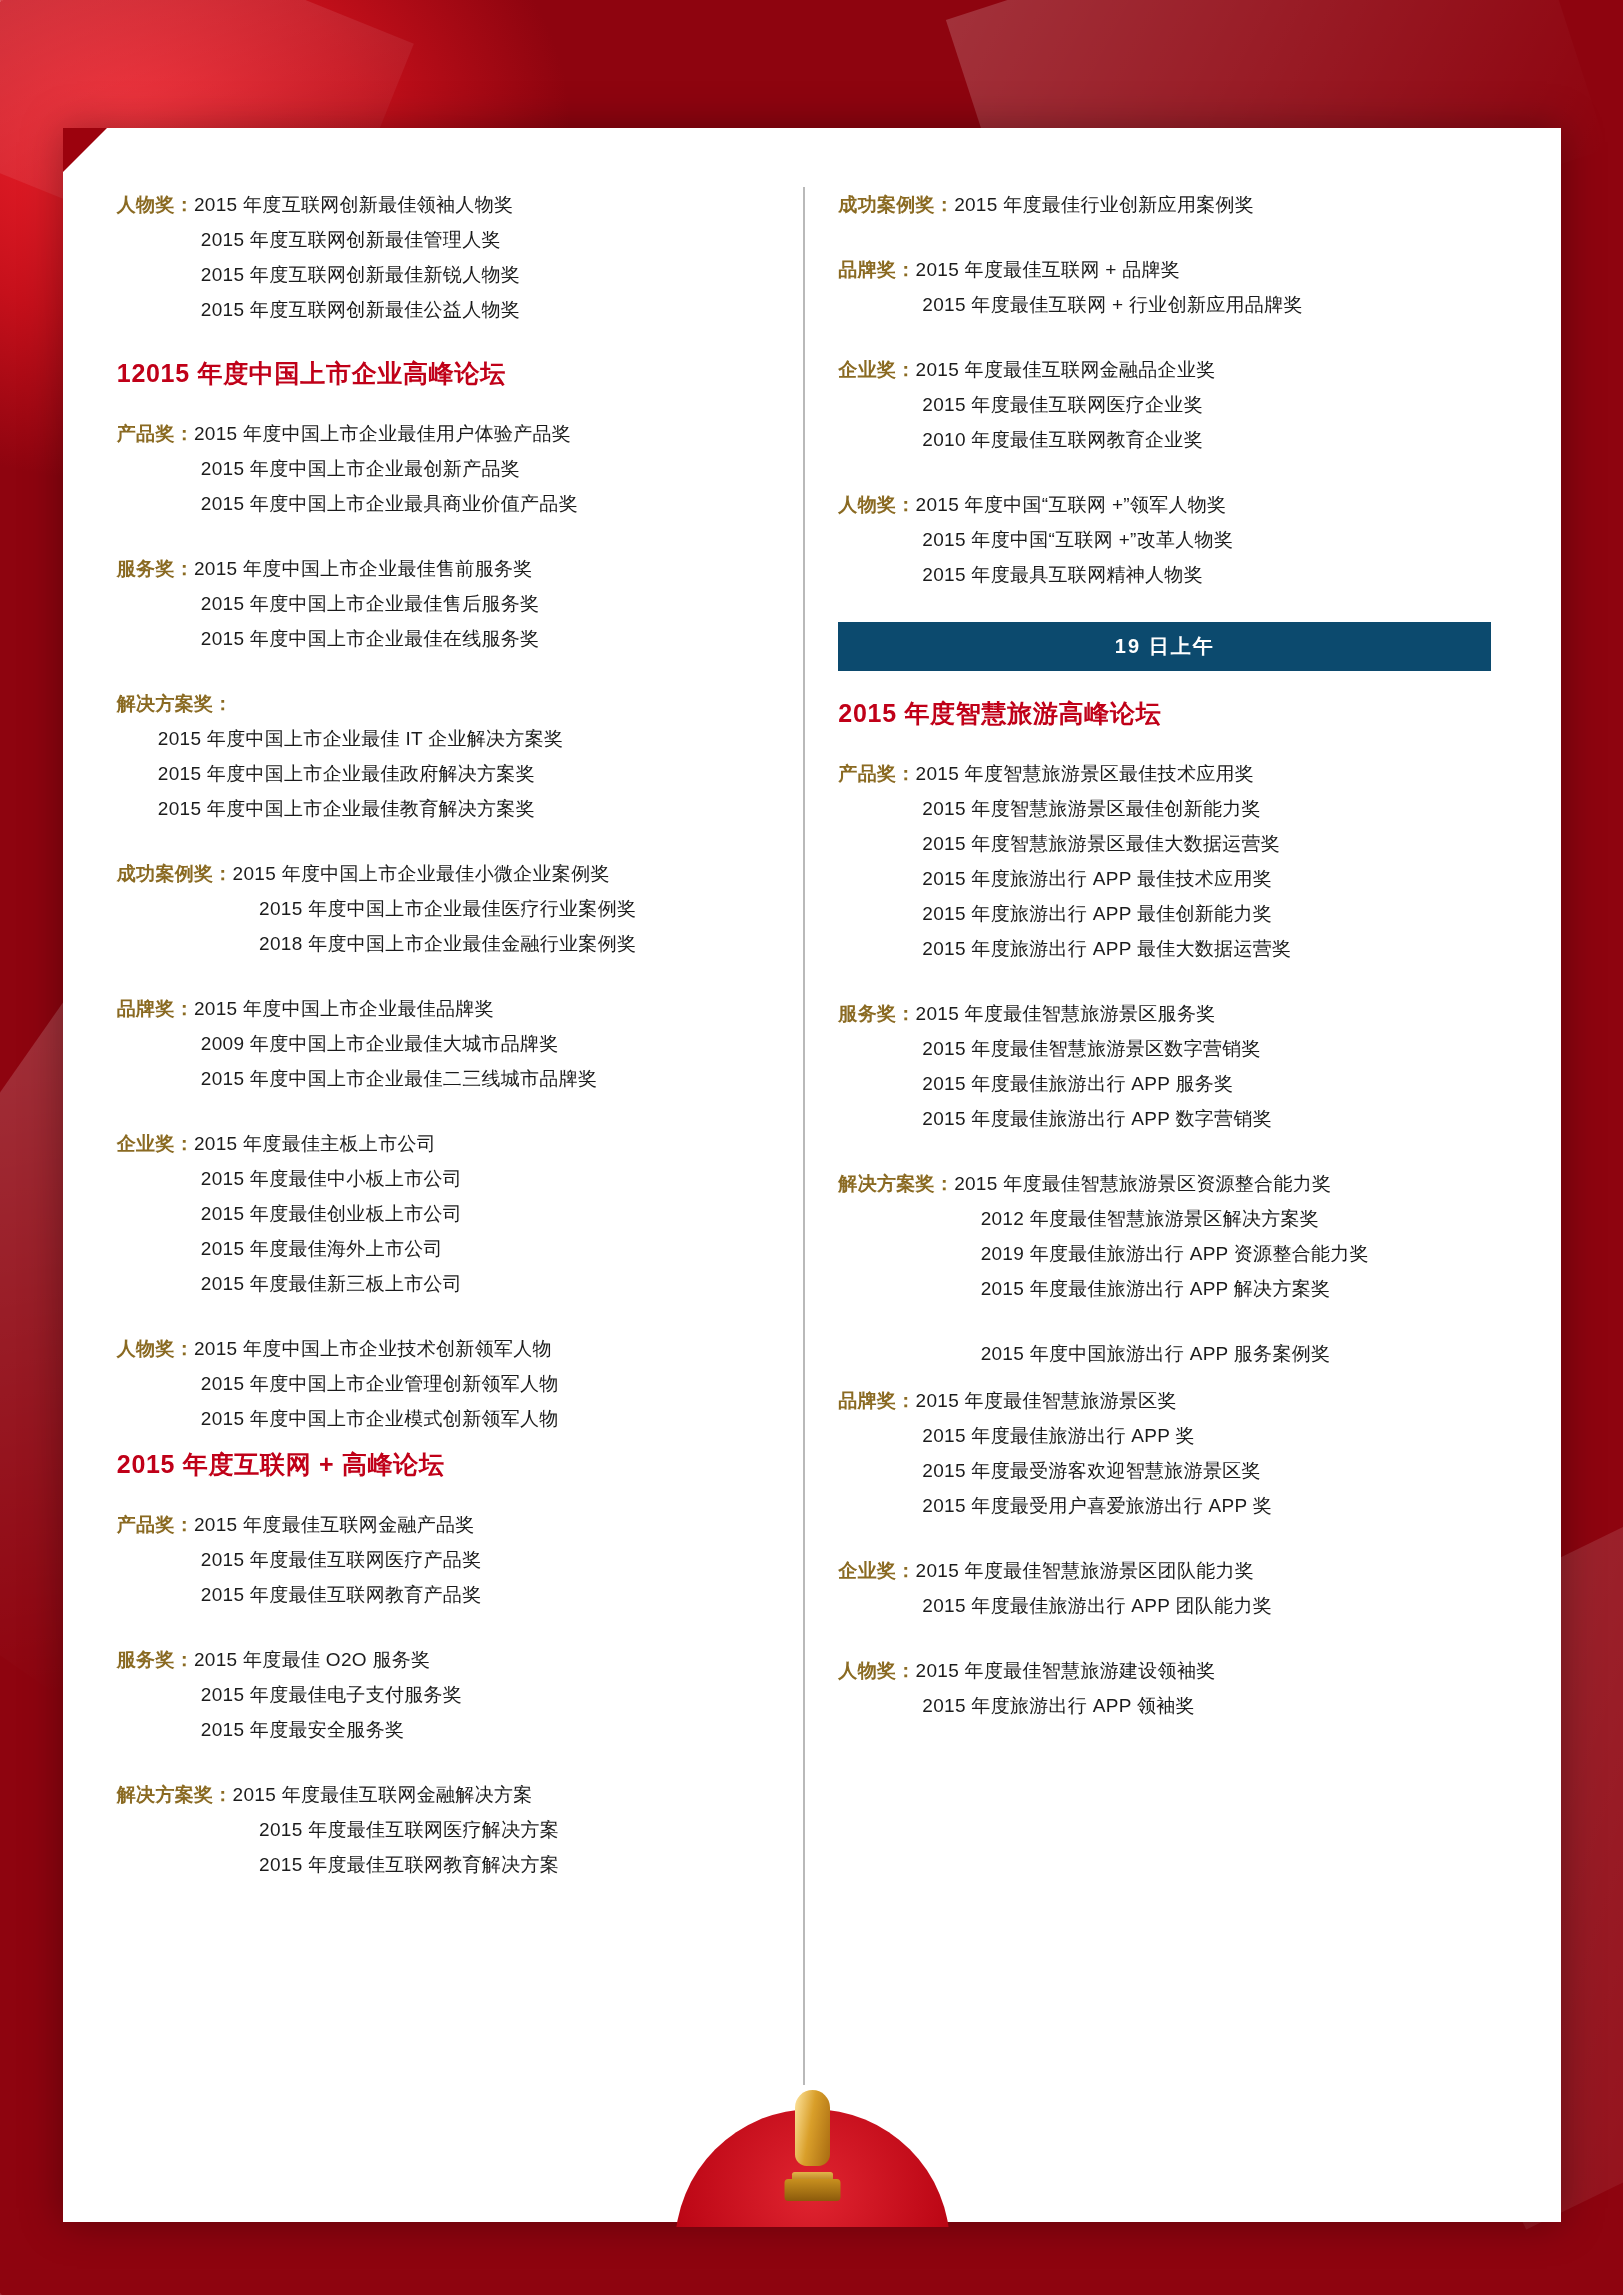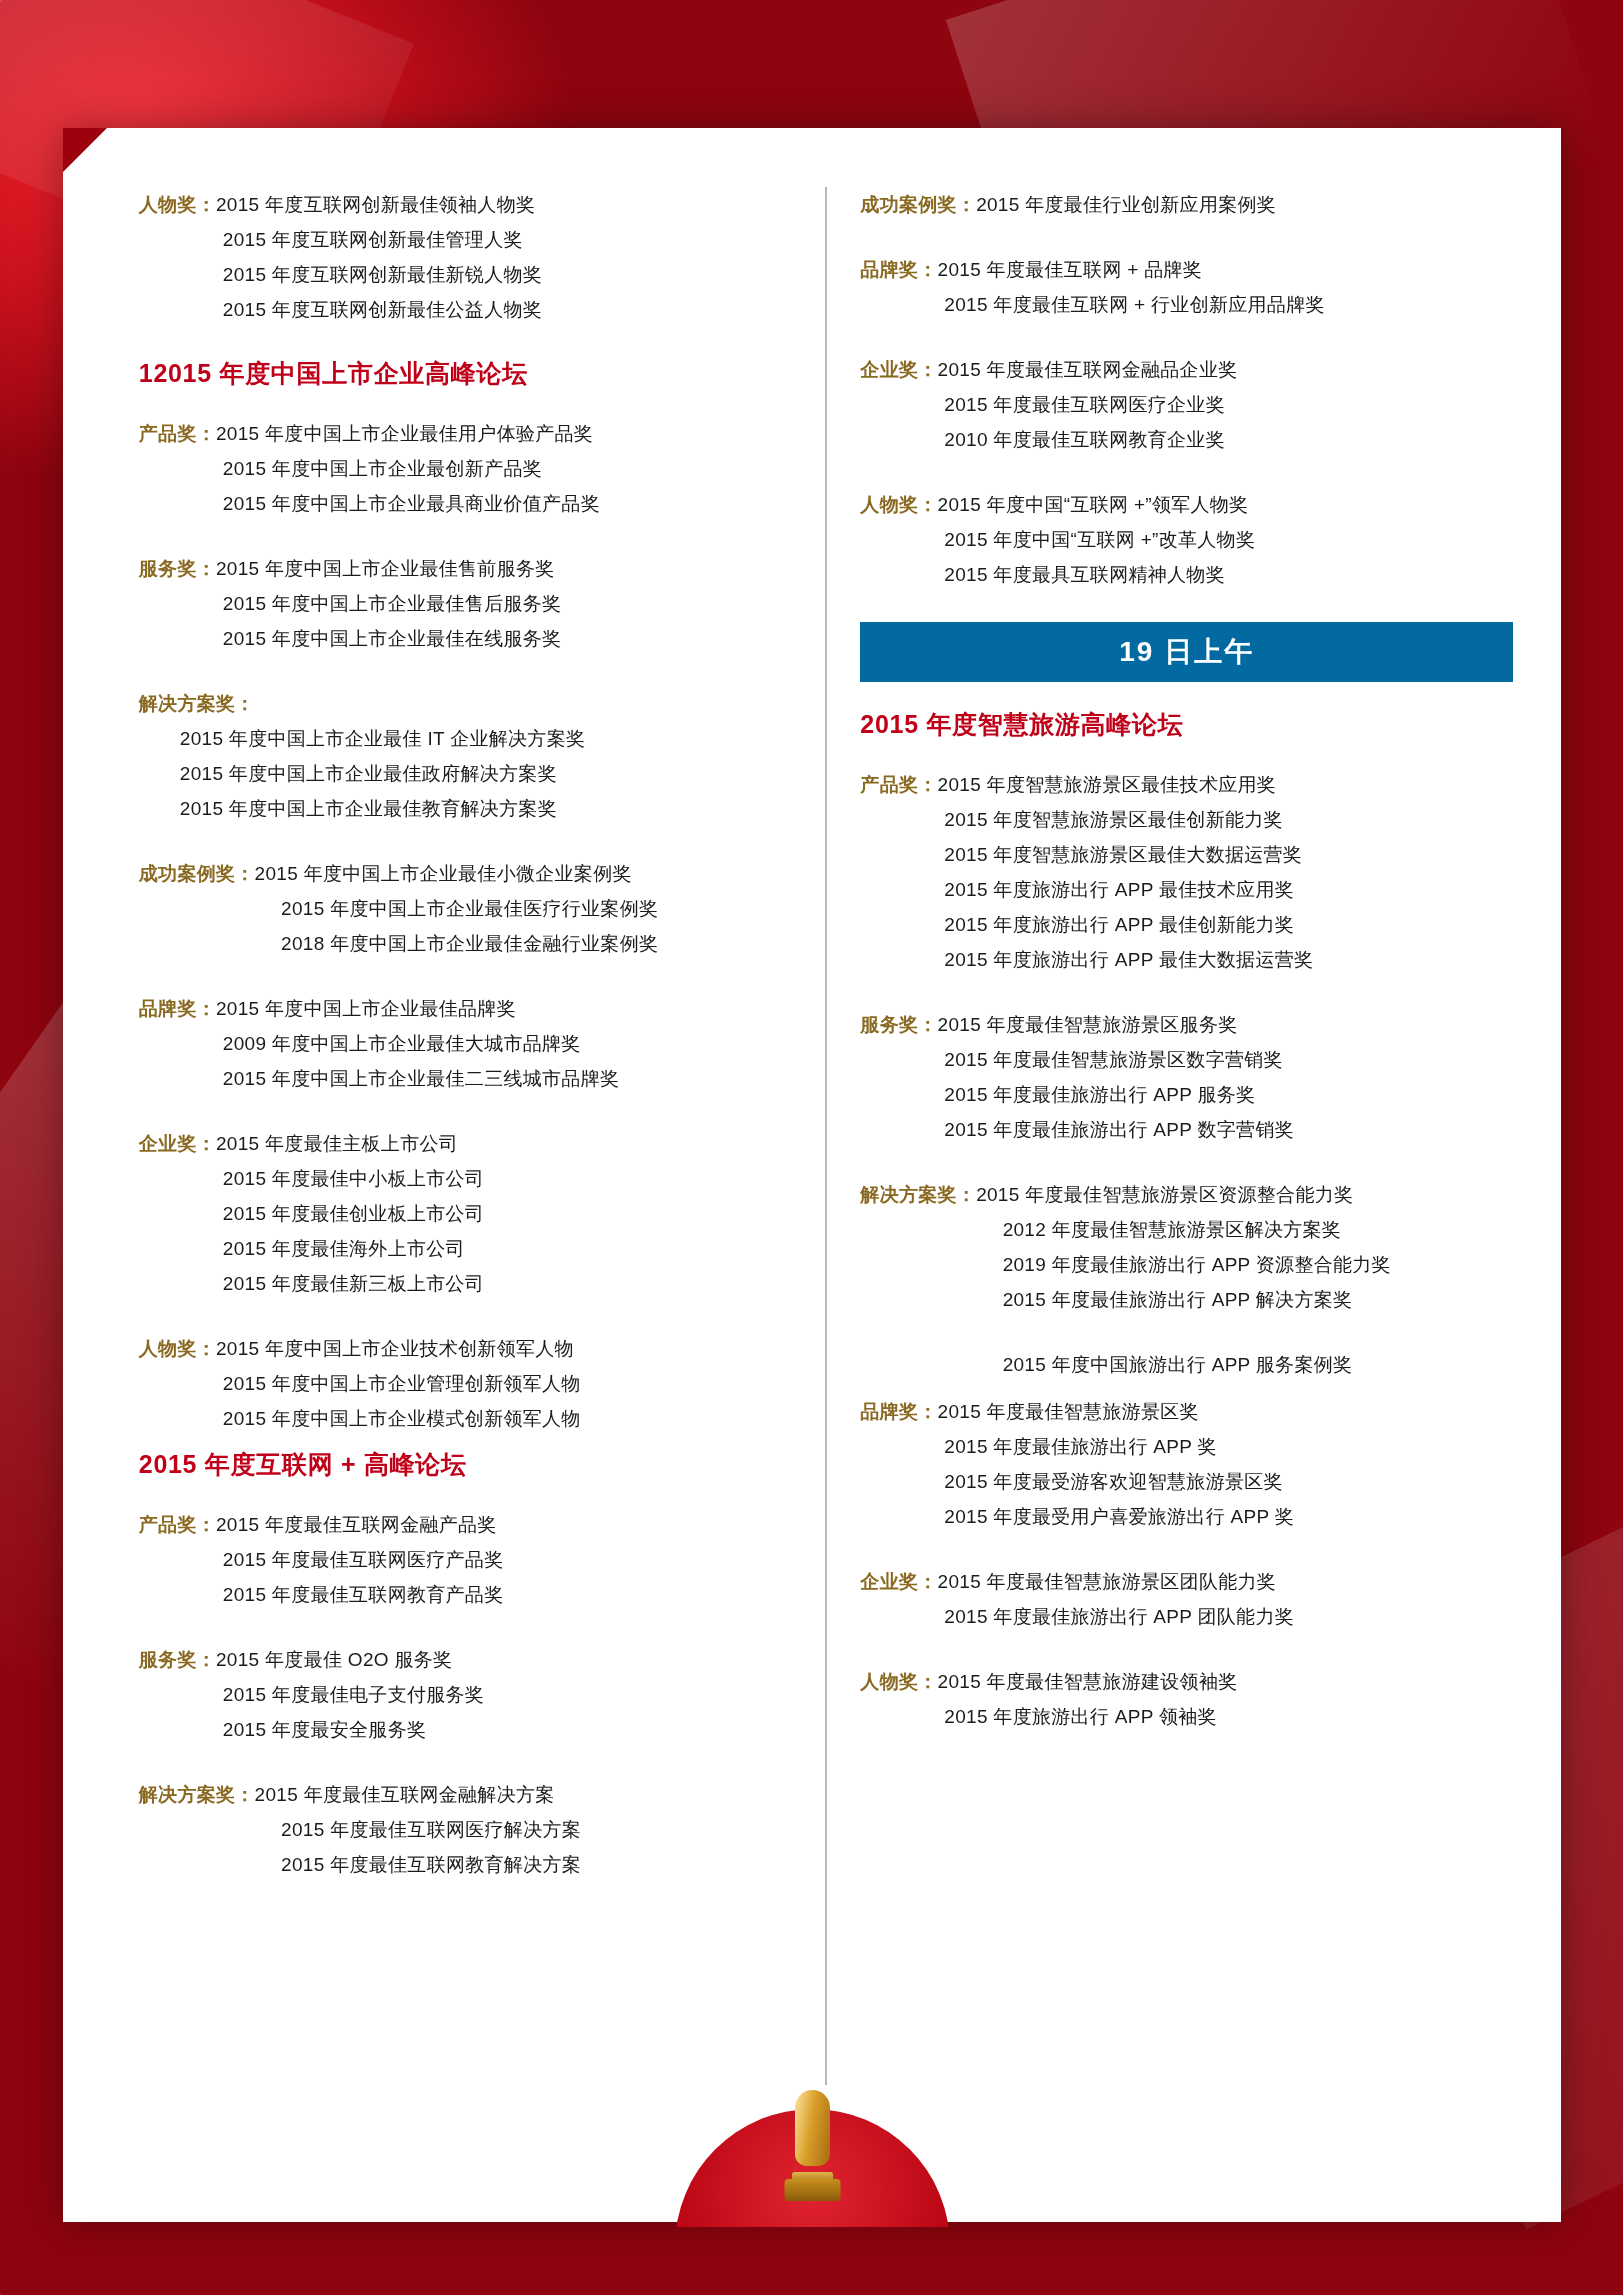--- a/index.html
+++ b/index.html
@@ -59,21 +59,21 @@
     top: 128px;
     width: 0;
     height: 0;
     border-left: 44px solid #9c020d;
     border-bottom: 44px solid transparent;
   }
 
   
   .cols {
     position: absolute;
-    left: 66px;
+    left: 44px;
     top: 59px;
     width: 1394px;
     display: flex;
     gap: 16px;
   }
   .col {
     width: 677px;
     padding: 0 9.8px;
     box-sizing: border-box;
   }
@@ -102,23 +102,23 @@
   }
 
   h2.section {
     font-size: 25px;
     font-weight: bold;
     color: #c00018;
     margin: 11.8px 0 26px 0;
     letter-spacing: 0.7px;
   }
   .banner {
-    background: #0369a1;
+    background: #0c4a6e;
     color: #ffffff;
-    font-size: 28px;
+    font-size: 20px;
     font-weight: bold;
     text-align: center;
     padding: 10.5px 0 11.8px 0;
     letter-spacing: 2px;
     margin: 22px 0 26px 0;
   }
 
   
   .trophy-wrap {
     position: absolute;

